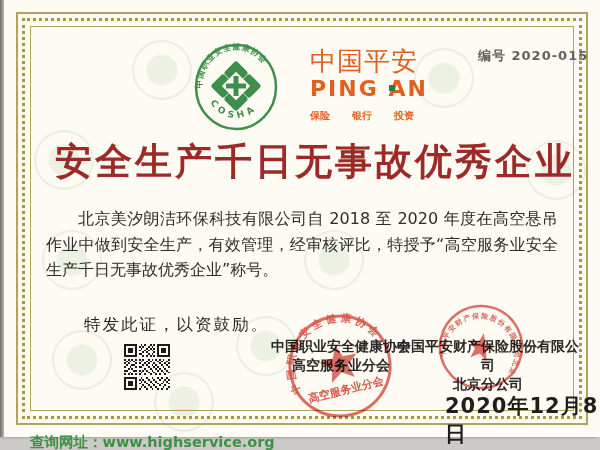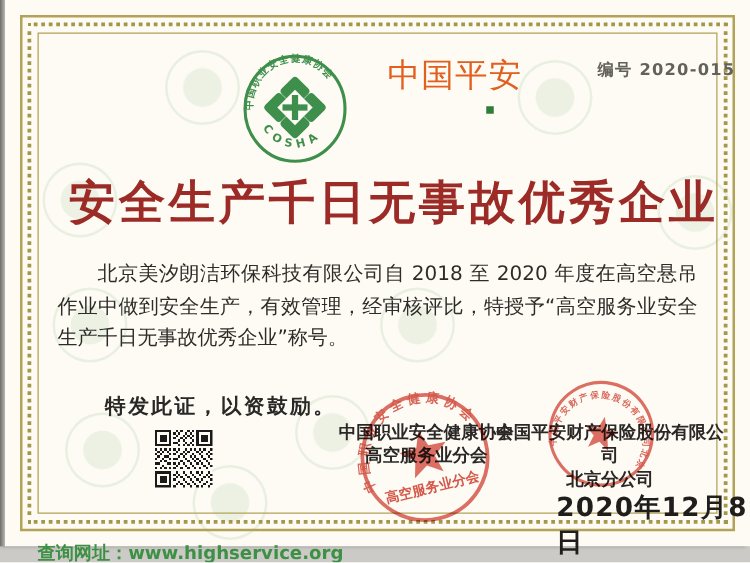--- a/index.html
+++ b/index.html
@@ -32,21 +32,21 @@
   .serial{position:absolute;left:474px;top:47px;font-size:13px;color:#62625a;
     letter-spacing:1px;font-weight:bold;}
   
   .title{position:absolute;left:0;top:137px;width:100%;text-align:center;
     font-family:Liberation Mono, monospace;
     font-size:37px;font-weight:bold;color:#9c2a26;letter-spacing:3px;margin-left:13px;}
   
   .body-text{position:absolute;left:42px;top:206px;width:512px;
     font-size:16px;font-weight:normal;color:#2e2c2a;line-height:25.5px;
     text-indent:2em;text-align:justify;}
-  .closing{position:absolute;left:80px;top:314px;font-size:16.5px;font-weight:bold;
+  .closing{position:absolute;left:80px;top:314px;font-size:16.5px;font-weight:normal;
     color:#2a2826;letter-spacing:2px;}
   
   .qr{position:absolute;left:120px;top:344px;width:46px;height:46px;}
   .url{position:absolute;left:26px;top:397px;font-size:14.5px;font-weight:bold;color:#3e9045;margin-top:36px;}
   
   .issuer-left{position:absolute;left:247px;top:337px;width:180px;text-align:center;
     font-size:14px;font-weight:bold;color:#2a2826;line-height:19px;}
   .issuer-right{position:absolute;left:388px;top:337px;width:192px;text-align:center;
     font-size:14px;font-weight:bold;color:#2a2826;line-height:19px;}
   .date{position:absolute;left:441px;top:392px;font-size:21px;font-weight:bold;
@@ -97,21 +97,27 @@
       <rect x="33" y="34" width="20" height="20" transform="rotate(45 43 44)" fill="#fdfbf3"></rect>
       <g fill="#3f8f4c">
         <rect x="40.5" y="34" width="5" height="20"></rect>
         <rect x="33" y="41.5" width="20" height="5"></rect>
       </g>
     </svg>
 
     <div class="pingan">
       <div class="pingan-cn">中国平安</div>
       <div class="pingan-en">
+        <span>PING AN</span>
         <span class="pingan-dot"></span>
+      </div>
+      <div class="pingan-sub">
+        <span>保险</span>
+        <span>银行</span>
+        <span>投资</span>
       </div>
     </div>
 
     <div class="serial">编号 2020-015</div>
 
     <div class="title">安全生产千日无事故优秀企业</div>
 
     <div class="body-text">北京美汐朗洁环保科技有限公司自 2018 至 2020 年度在高空悬吊作业中做到安全生产，有效管理，经审核评比，特授予“高空服务业安全生产千日无事故优秀企业”称号。</div>
 
     <div class="closing">特发此证，以资鼓励。</div>

